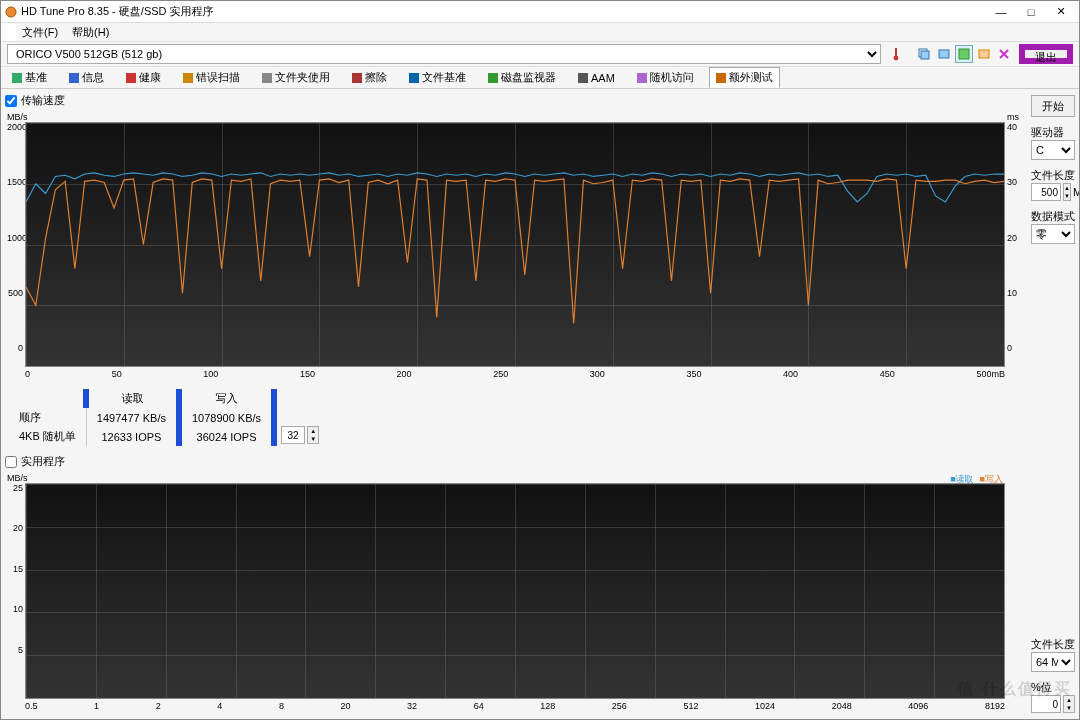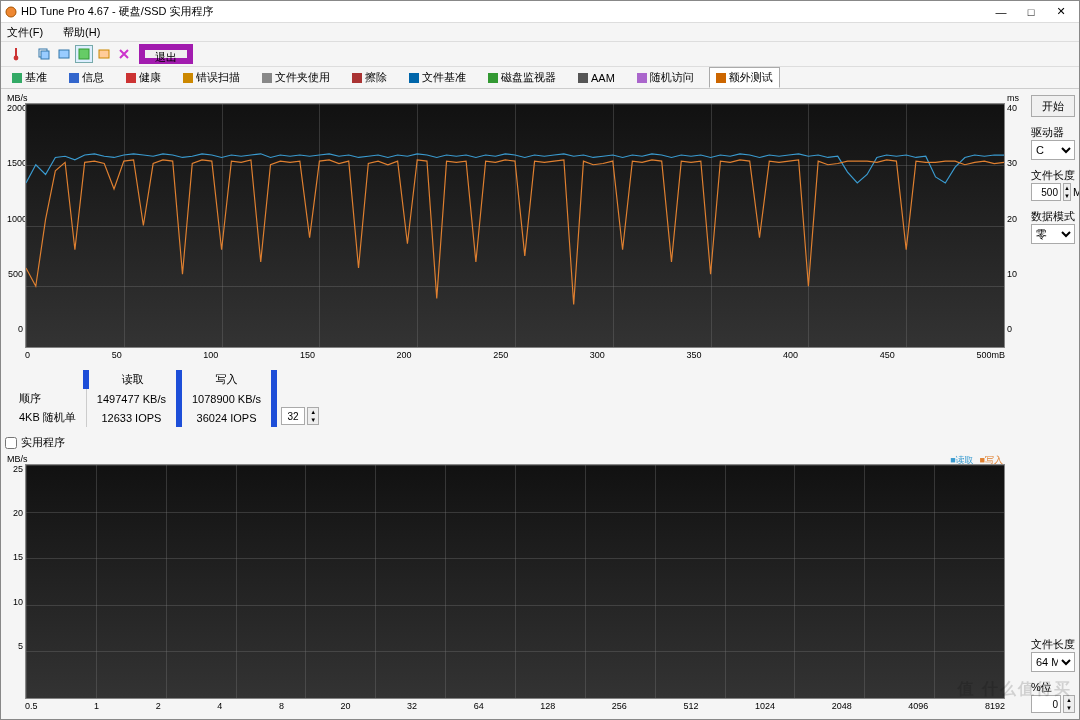--- a/index.html
+++ b/index.html
@@ -3,21 +3,21 @@
 <meta charset="utf-8">
 <style>
 * { margin: 0; padding: 0; box-sizing: border-box; }
 body { font-family: "Microsoft YaHei", Tahoma, sans-serif; font-size: 11px; background: #fff; overflow: hidden; }
 .window { width: 1080px; height: 720px; display: flex; flex-direction: column; border: 1px solid #888; }
 .titlebar { height: 22px; background: #fff; display: flex; align-items: center; padding: 0 4px; border-bottom: 1px solid #ddd; }
 .titlebar .ico { width: 12px; height: 12px; margin-right: 4px; }
 .titlebar .title { flex: 1; font-size: 11px; }
 .winbtns { display: flex; gap: 2px; }
 .winbtn { width: 28px; height: 18px; display: flex; align-items: center; justify-content: center; cursor: default; font-size: 11px; }
-.menubar { height: 18px; display: flex; gap: 20px; padding: 0 6px; align-items: center; font-size: 11px; background: #f5f5f5; }
+.menubar { height: 18px; display: flex; gap: 14px; padding: 0 6px; align-items: center; font-size: 11px; background: #f5f5f5; margin-left: 15px; }
 .devicebar { height: 26px; display: flex; align-items: center; padding: 2px 6px; background: #f5f5f5; border-top: 1px solid #ddd; border-bottom: 1px solid #ddd; gap: 6px; }
 .combo { flex: 1; height: 20px; border: 1px solid #aaa; background: #fff; font-size: 11px; padding: 0 4px; }
 .tbicons { display: flex; gap: 2px; align-items: center; }
 .tbicon { width: 18px; height: 18px; border: 1px solid transparent; display: flex; align-items: center; justify-content: center; }
 .tbicon.active { border: 1px solid #7aa; background: #def; }
 .exitbtn { height: 20px; padding: 0 10px; border: 6px solid #a21caf; background: #f0f0f0; font-size: 11px; }
 .tabbar { height: 22px; display: flex; align-items: center; padding: 0 4px; background: #f5f5f5; border-bottom: 1px solid #ccc; gap: 8px; }
 .tab { padding: 2px 6px; font-size: 11px; display: flex; align-items: center; gap: 3px; border: 1px solid transparent; }
 .tab.active { background: #fff; border: 1px solid #aaa; border-bottom-color: #fff; }
 .tabico { width: 10px; height: 10px; }
@@ -55,34 +55,37 @@
 .watermark { position: absolute; right: 8px; bottom: 20px; font-size: 16px; color: rgba(0,0,0,.15); font-weight: bold; letter-spacing: 2px; pointer-events: none; }
 </style>
 </head>
 <body>
 
 <div class="window">
   <div class="titlebar">
     <svg class="ico" viewBox="0 0 12 12">
         <circle cx="6" cy="6" r="5" fill="#e83" stroke="#a50"></circle>
       </svg>
-    <span class="title">HD Tune Pro 4.67 - 硬盘/SSD 实用程序</span>
+    <span class="title">HD Tune Pro 8.35 - 硬盘/SSD 实用程序</span>
     <div class="winbtns">
       <div class="winbtn">—</div>
       <div class="winbtn">□</div>
       <div class="winbtn">✕</div>
     </div>
   </div>
 
   <div class="menubar">
     <span>文件(F)</span>
     <span>帮助(H)</span>
   </div>
 
   <div class="devicebar">
+    <select class="combo">
+      <option>ORICO  V500 512GB (512 gb)</option>
+    </select>
     <div class="tbicons">
       <div class="tbicon">
           <svg width="12" height="14" viewBox="0 0 12 14">
             <rect x="5" y="1" width="2" height="9" fill="#c33"></rect>
             <circle cx="6" cy="11" r="2.4" fill="#c33"></circle>
           </svg>
         </div>
       <span style="width:6px"></span>
       <div class="tbicon">
           <svg width="12" height="12">
@@ -178,20 +181,24 @@
       <div class="tab active">
         <svg class="tabico" viewBox="0 0 10 10">
           <rect width="10" height="10" fill="#c60"></rect>
         </svg>
         <span>额外测试</span>
       </div>
     </div>
 
   <div class="content">
     <div class="main">
+      <label class="chk">
+        <input type="checkbox" id="chk1" checked="" style="">
+          <span>传输速度</span>
+      </label>
       <div class="chartwrap">
         <span class="unit-l">MB/s</span>
         <span class="unit-r">ms</span>
         <div class="axis-y" id="y1l">
             <span>2000</span>
             <span>1500</span>
             <span>1000</span>
             <span>500</span>
             <span>0</span>
           </div>

